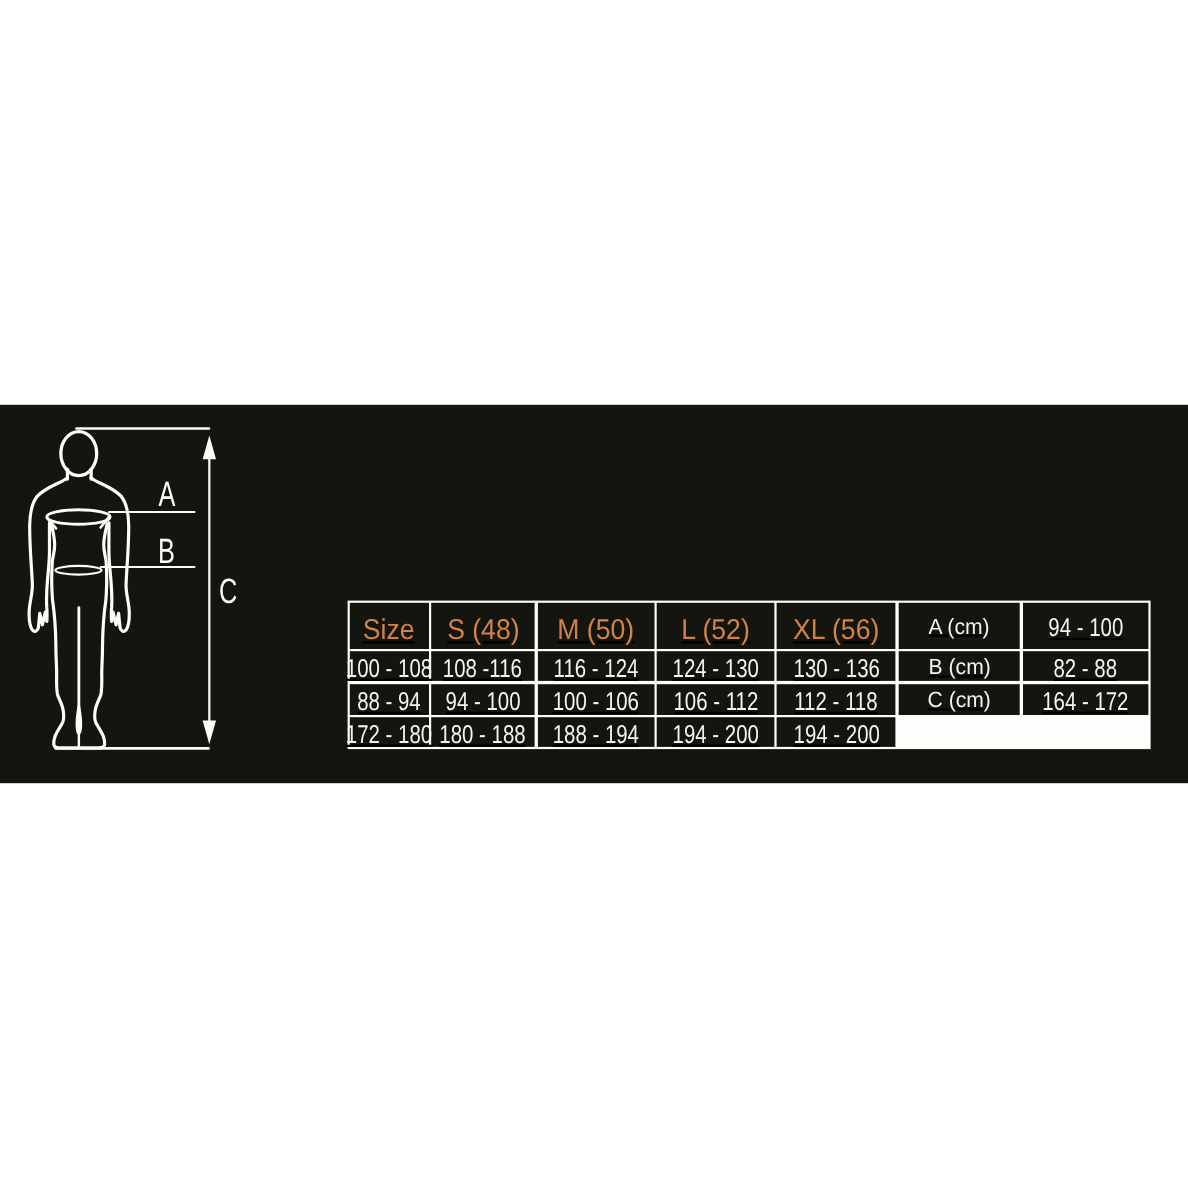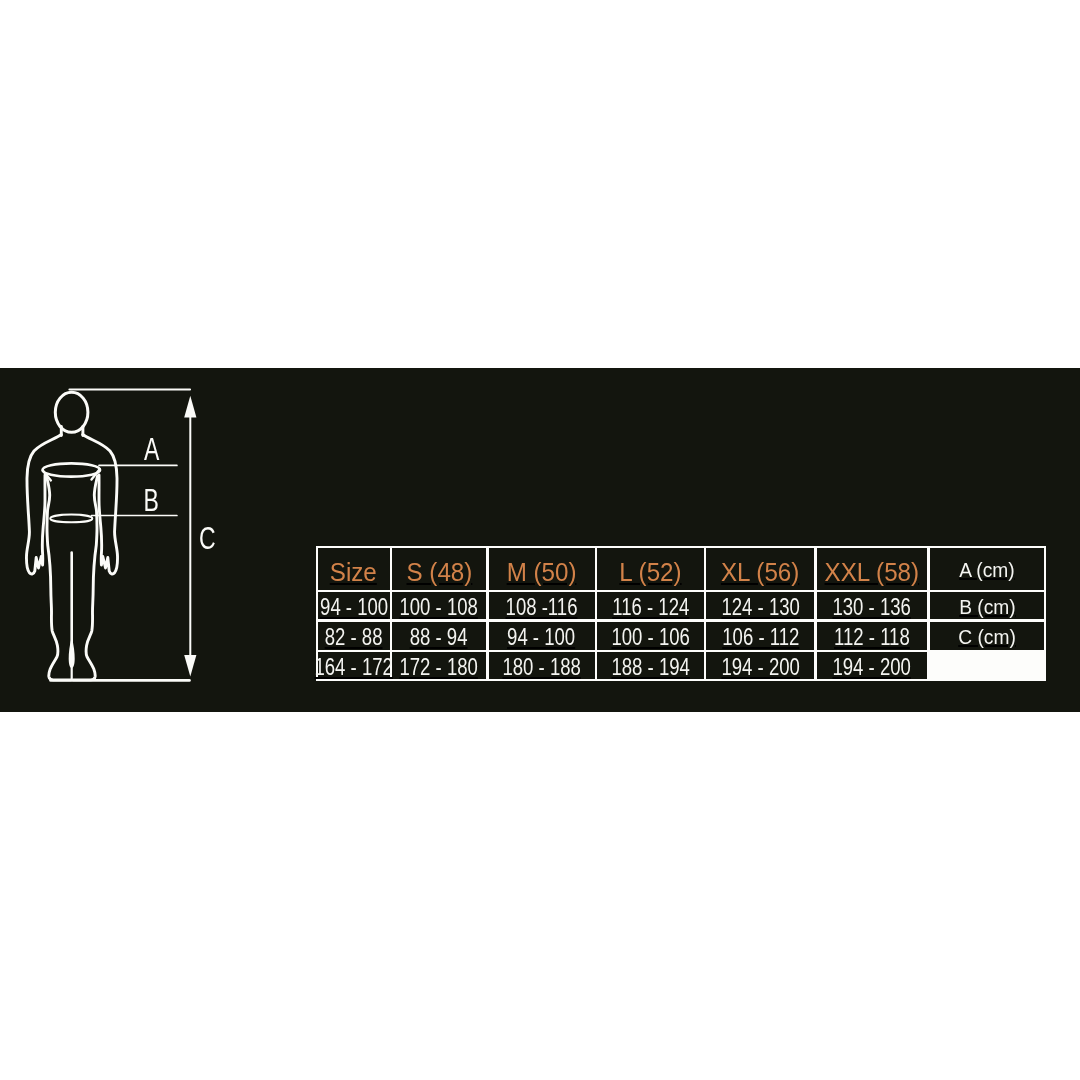--- a/index.html
+++ b/index.html
@@ -82,23 +82,20 @@
     </div>
   <div class="hd">
       <span>M (50)</span>
     </div>
   <div class="hd">
       <span>L (52)</span>
     </div>
   <div class="hd">
       <span>XL (56)</span>
     </div>
-  <div class="hd">
-      <span>XXL (58)</span>
-    </div>
 
   <div class="lb">
       <span>A (cm)</span>
     </div>
   <div class="dt">
       <span>94 - 100</span>
     </div>
   <div class="dt">
       <span>100 - 108</span>
     </div>

